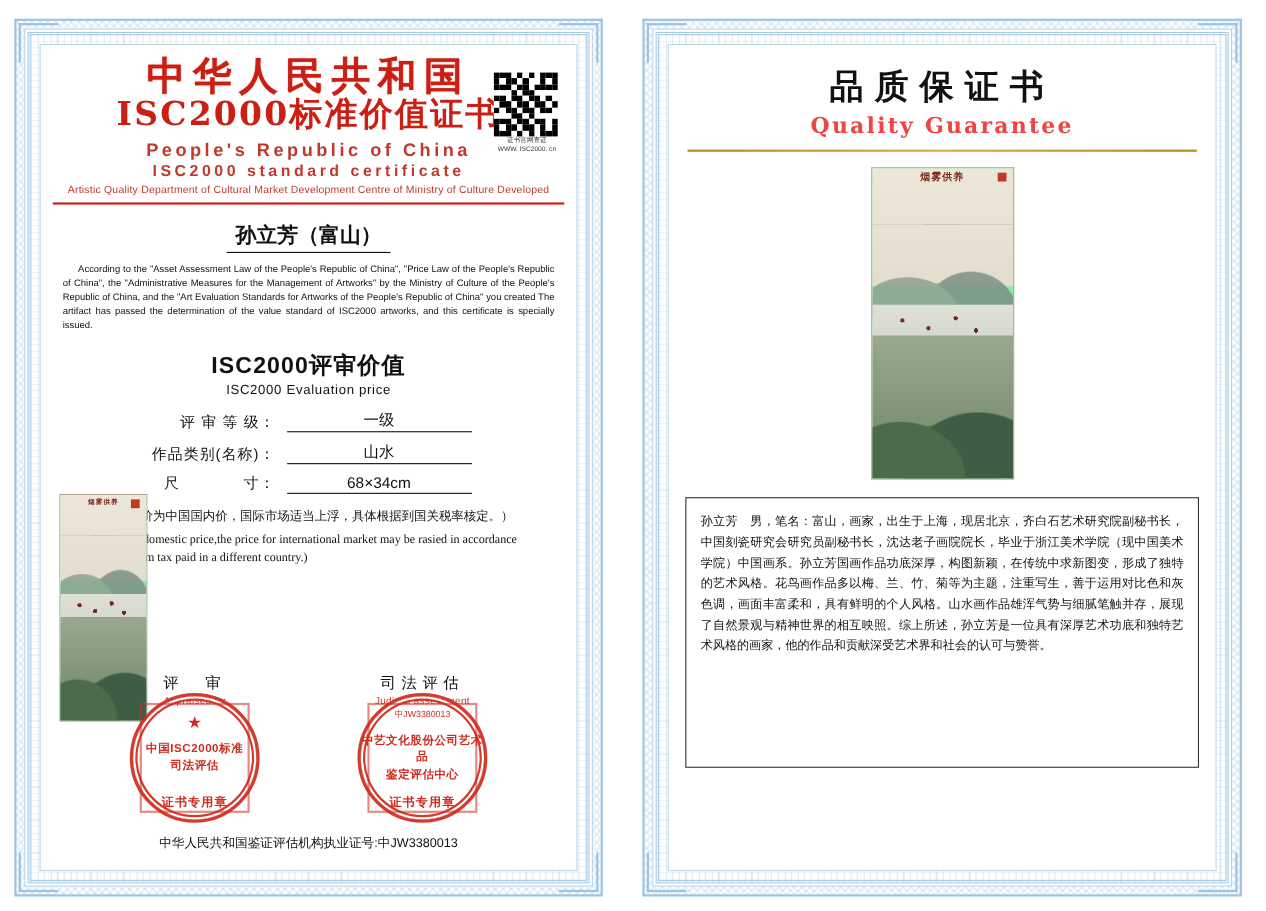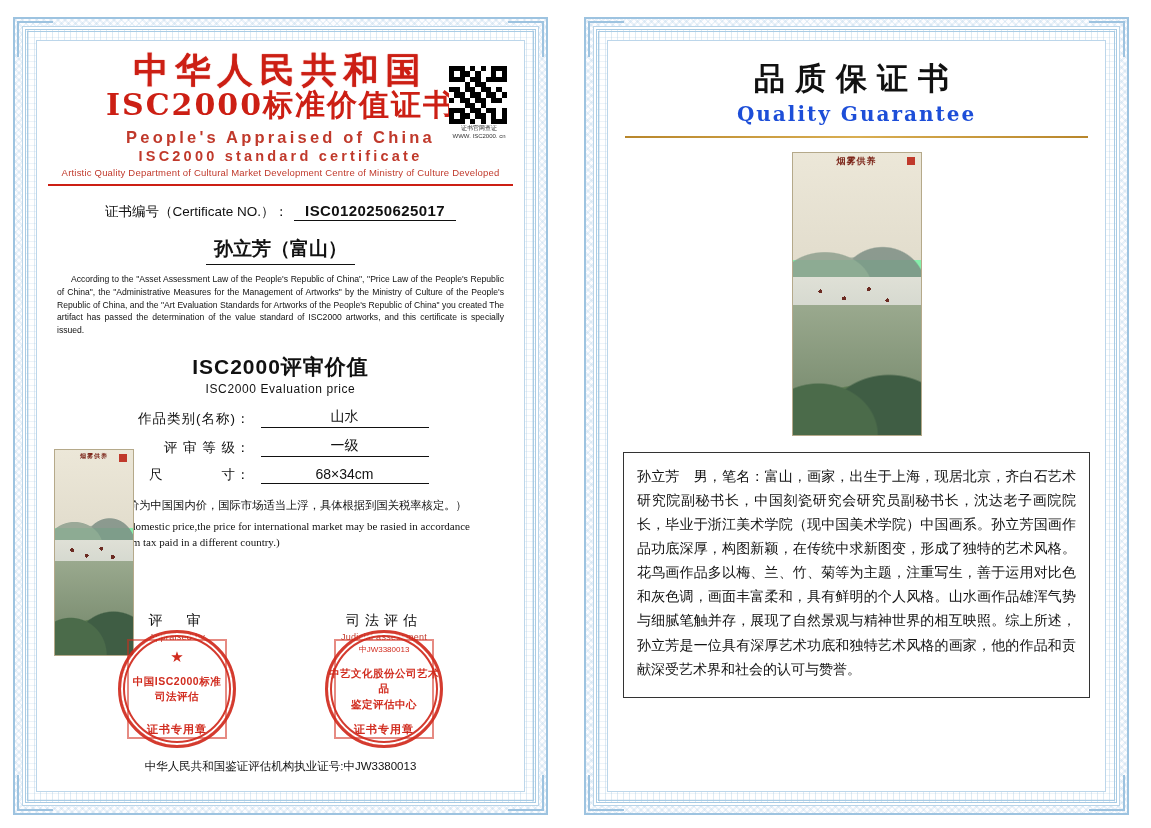--- a/index.html
+++ b/index.html
@@ -185,37 +185,37 @@
   }
 
   
   .r-title-cn{
     text-align:center;margin-top:14px;
     font-family:"DejaVu Serif","Liberation Serif",serif;
     font-size:31px;font-weight:bold;color:#111;letter-spacing:10px;
   }
   .r-title-en{
     text-align:center;font-family:"DejaVu Serif","Liberation Serif",serif;
-    font-size:20px;font-weight:bold;color:#1d4ed8;letter-spacing:2px;margin-top:2px;
+    font-size:20px;font-weight:bold;color:#ef4444;letter-spacing:2px;margin-top:2px;
   }
   .gold-rule{
     height:2px;background:linear-gradient(90deg,#b8862b,#d9ae52,#b8862b);
     margin:10px 14px 0 14px;
   }
   .art-frame{
     margin:14px auto 0 auto;width:128px;height:282px;border:1px solid #b5a98a;
     background:#efeadd;position:relative;overflow:hidden;
   }
   .bio-box{
     margin:16px 12px 0 12px;border:1px solid #333;padding:12px 13px 14px 13px;
     height:218px;
   }
   .bio-text{
     font-family:Liberation Serif, serif;
-    font-size:14px;line-height:1.72;color:#111;text-align:justify;
+    font-size:11px;line-height:1.72;color:#111;text-align:justify;
   }
 
   
   .painting{position:absolute;inset:0;background:#86efac;}
   .p-sky{position:absolute;left:0;right:0;top:0;height:38%;
     background:linear-gradient(#ece7d8,#e2ddcd);}
   .p-mount{
     position:absolute;left:0;right:0;top:18%;height:30%;
     background:
       radial-gradient(ellipse 60% 70% at 25% 100%, #8fa08f 0 60%, rgba(0,0,0,0) 62%),
@@ -272,21 +272,21 @@
     <div class="corner tl"></div>
     <div class="corner tr"></div>
     <div class="corner bl"></div>
     <div class="corner br"></div>
 
     <div class="content">
 
       <div class="l-head">
         <div class="title-cn">中华人民共和国</div>
         <div class="title-cn2">ISC2000标准价值证书</div>
-        <div class="title-en1">People's Appraised of China</div>
+        <div class="title-en1">People's Republic of China</div>
         <div class="title-en2">ISC2000 standard certificate</div>
 
         <div class="qr-box">
           <div class="qr-img">
             <div class="qr-grid">
               <i></i>
                 <i></i>
                 <i></i>
                 <i class="w"></i>
                 <i></i>
@@ -409,42 +409,38 @@
             </div>
           </div>
           <div class="qr-cap">证书官网查证</div>
           <div class="qr-cap2">WWW. ISC2000. cn</div>
         </div>
       </div>
 
       <div class="dept-en">Artistic Quality Department of Cultural Market Development Centre of Ministry of Culture Developed</div>
       <div class="red-rule"></div>
 
-      <div class="cert-no-row">
-        <span>证书编号（Certificate NO.）：</span>
-        <span class="cert-no-val">ISC0120250625017</span>
-      </div>
 
       <div class="artist-row">
         <span class="artist-name">孙立芳（富山）</span>
       </div>
 
       <div class="body-en">According to the "Asset Assessment Law of the People's Republic of China", "Price Law of the People's Republic of China", the "Administrative Measures for the Management of Artworks" by the Ministry of Culture of the People's Republic of China, and the "Art Evaluation Standards for Artworks of the People's Republic of China" you created The artifact has passed the determination of the value standard of ISC2000 artworks, and this certificate is specially issued.</div>
 
       <div class="eval-title">ISC2000评审价值</div>
       <div class="eval-title-en">ISC2000 Evaluation price</div>
 
       <div class="fields">
+        <div class="field">
+          <span class="field-label">评 审 等 级：</span>
+          <span class="field-val">一级</span>
+        </div>
         <div class="field">
           <span class="field-label">作品类别(名称)：</span>
           <span class="field-val">山水</span>
-        </div>
-        <div class="field">
-          <span class="field-label">评 审 等 级：</span>
-          <span class="field-val">一级</span>
         </div>
         <div class="field">
           <span class="field-label">尺　　　　寸：</span>
           <span class="field-val">68×34cm</span>
         </div>
       </div>
 
       <div class="note-cn">（此定价为中国国内价，国际市场适当上浮，具体根据到国关税率核定。）</div>
       <div class="note-en">(This is domestic price,the price for international market may be rasied in accordance with the custom tax paid in a different country.)</div>
 

